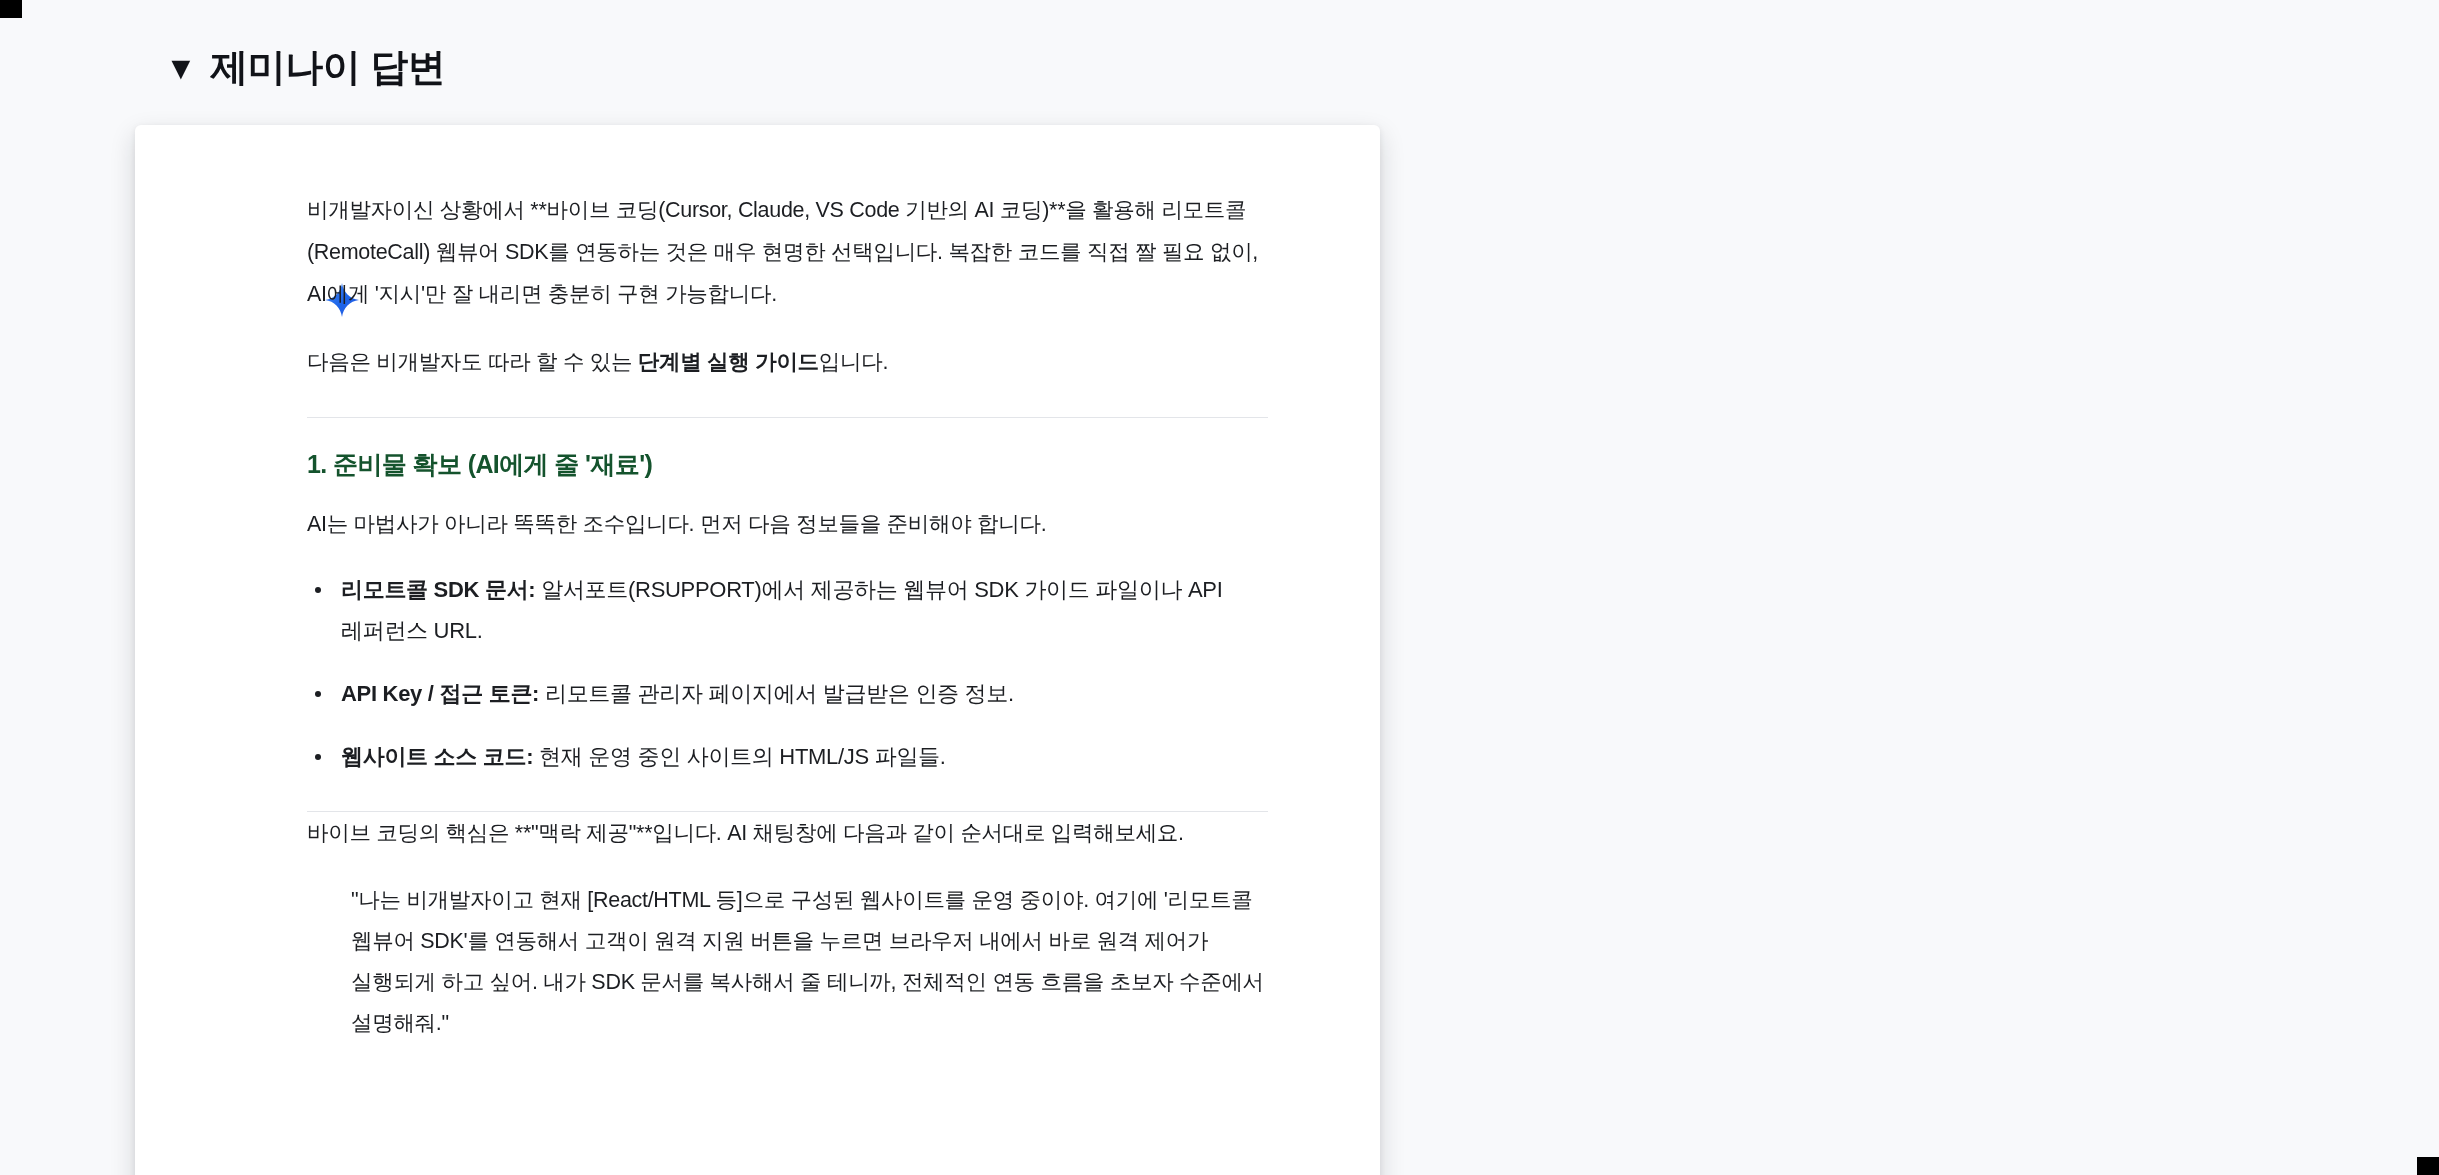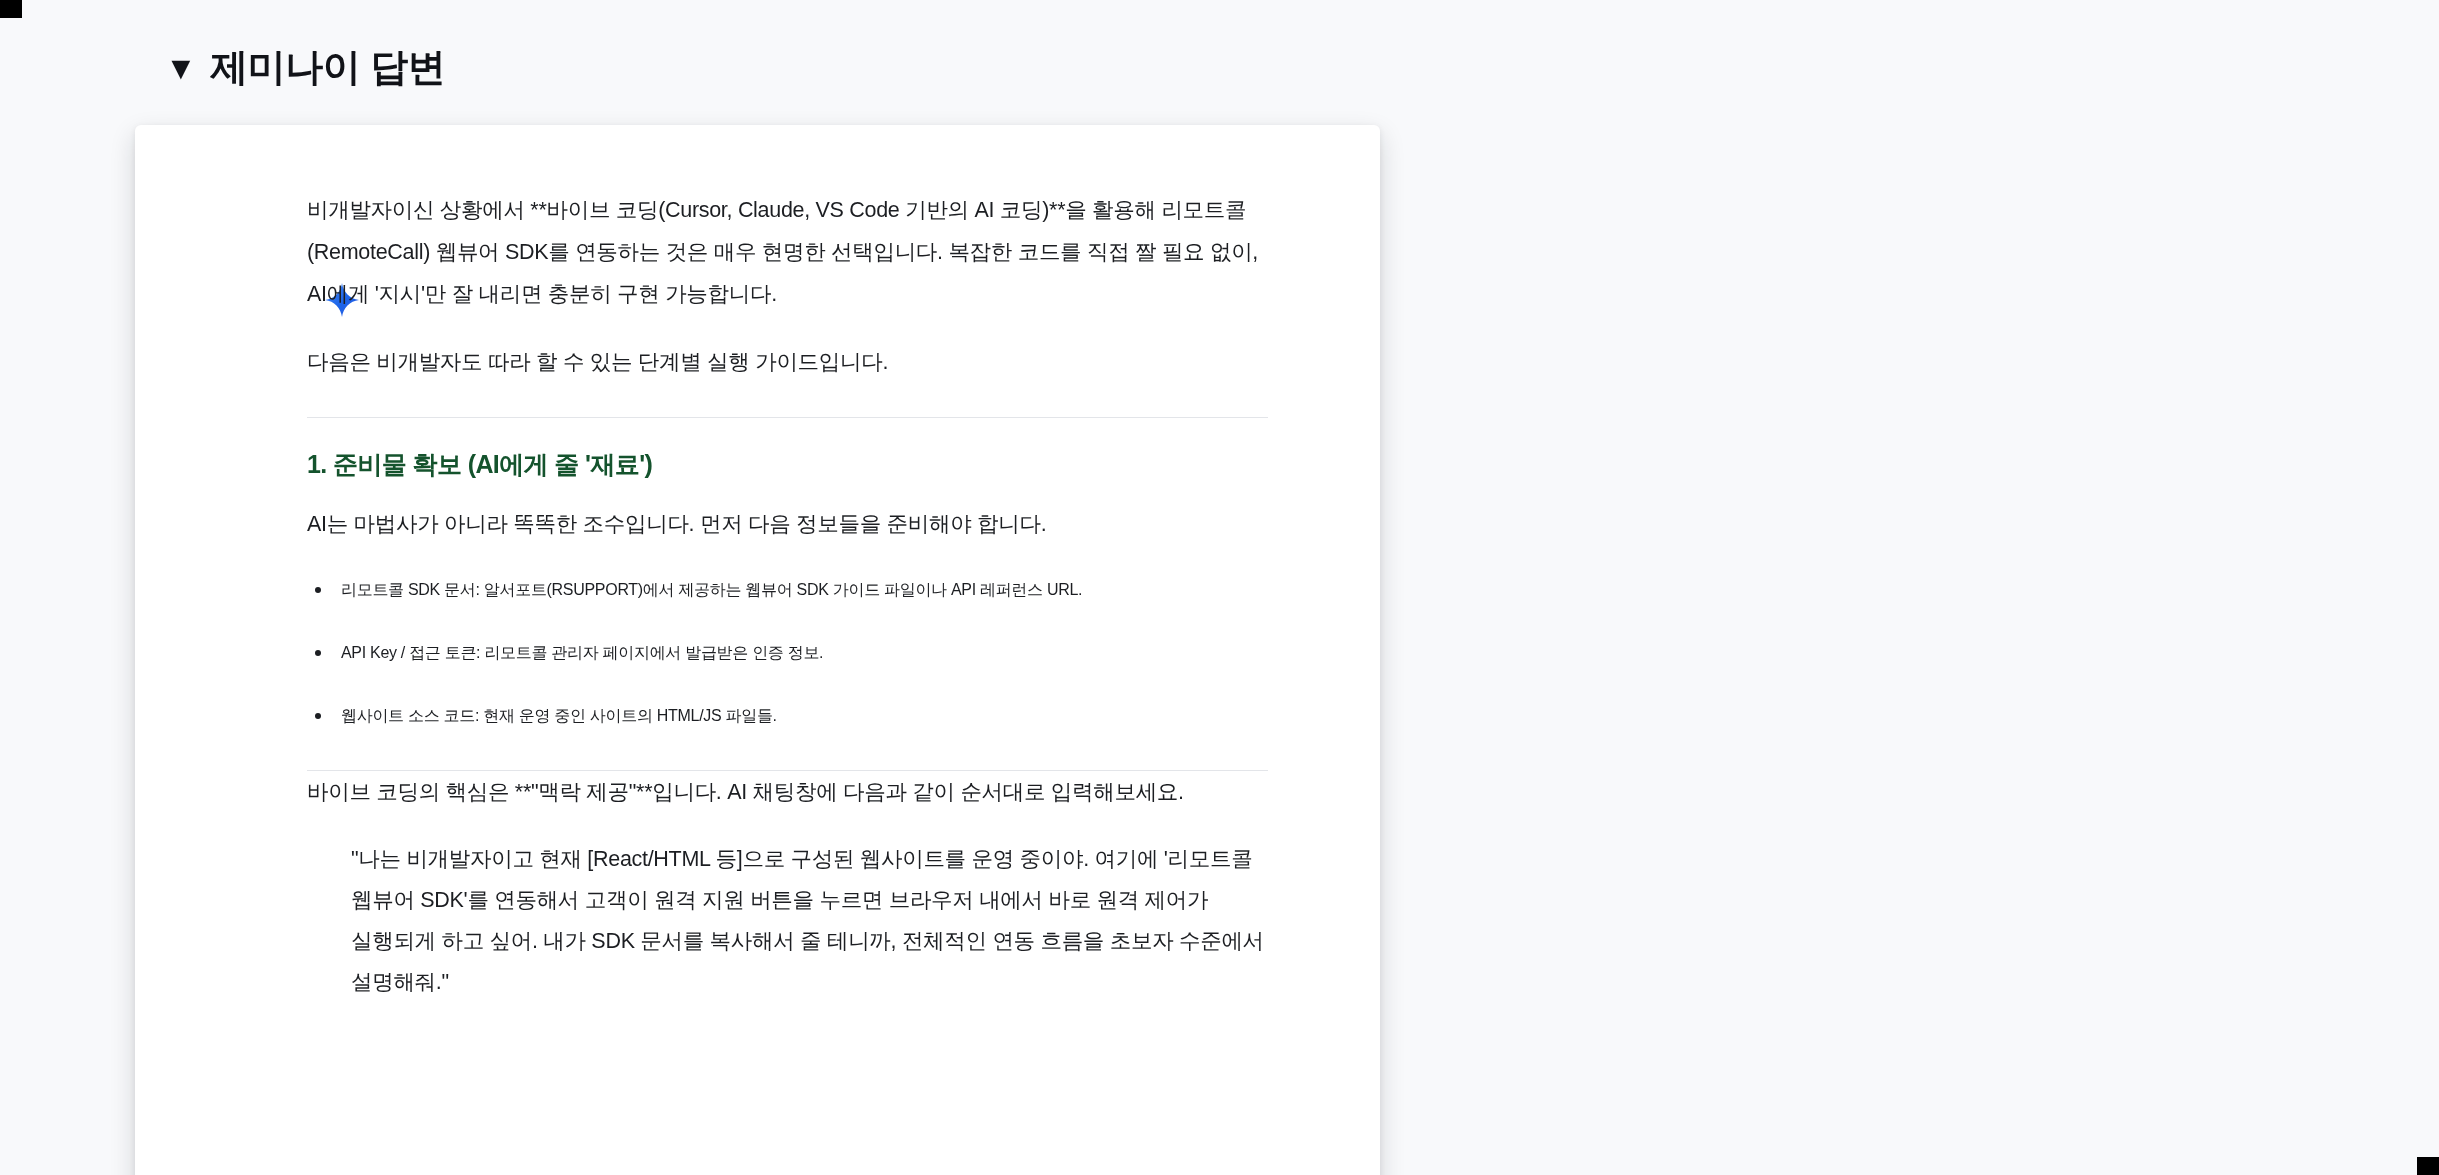--- a/index.html
+++ b/index.html
@@ -42,34 +42,34 @@
   .sparkle {
     position:absolute; left:190px; top:158px; width:34px; height:34px;
   }
   .gem-body { margin-left:120px; margin-right:60px; padding-top:36px; }
 
   .p {
     font-size:21.5px; line-height:42px; color:#1C1E22;
     letter-spacing:-0.3px; word-break:keep-all;
   }
   .p + .p { margin-top:26px; }
-  .b { font-weight:normal; }
+  .b { font-weight:bold; }
 
   .divider { height:1px; background:#E3E5E9; margin:34px 0 0 0; }
 
   h3.sec {
     font-size:25px; font-weight:bold; color:#14532d;
     letter-spacing:-0.6px; margin:30px 0 0 0;
   }
   .sec + .p { margin-top:22px; }
 
   ul.bullets { list-style:none; margin:24px 0 0 0; }
   ul.bullets li {
     position:relative; padding-left:34px; margin-top:22px;
-    font-size:16px; line-height:41px; color:#1C1E22;
+    font-size:22px; line-height:41px; color:#1C1E22;
     letter-spacing:-0.3px; word-break:keep-all;
   }
   ul.bullets li:first-child { margin-top:0; }
   ul.bullets li::before {
     content:""; position:absolute; left:8px; top:18px;
     width:6px; height:6px; border-radius:50%; background:#1C1E22;
   }
 
   .step-h {
     font-size:21.5px; font-weight:bold; color:#111318;

